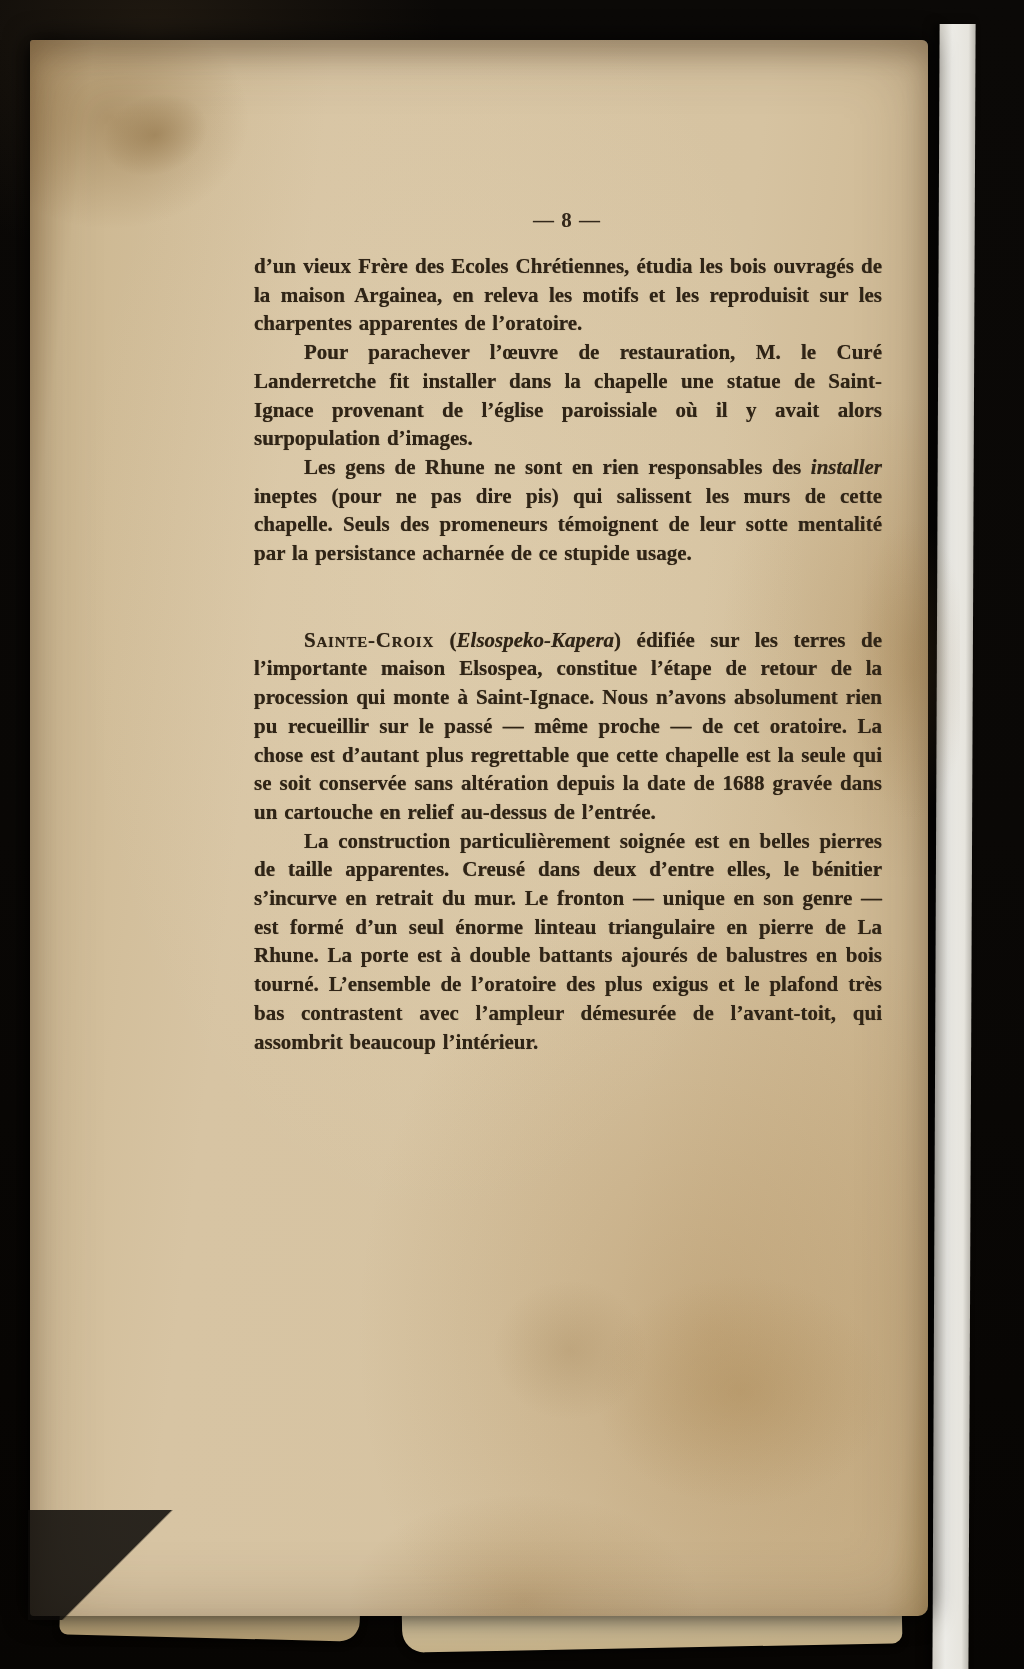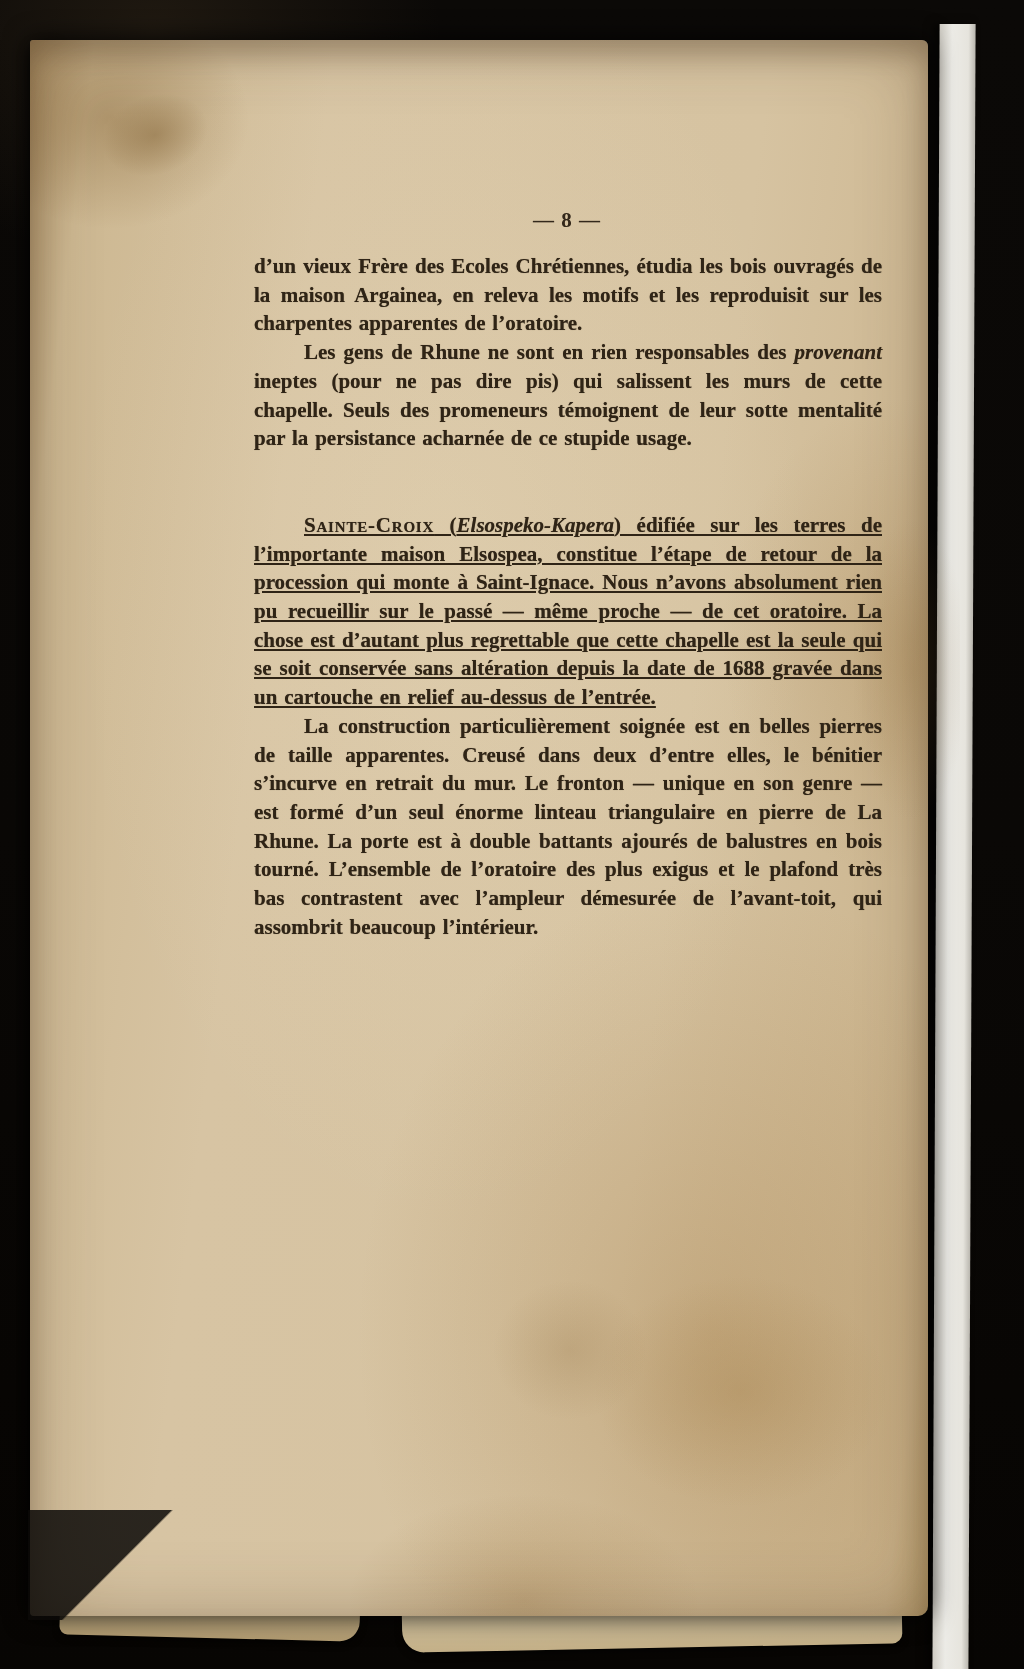--- a/index.html
+++ b/index.html
@@ -135,21 +135,21 @@
     color: #2f2416;
     font-size: 21px;
     font-weight: 700;
     line-height: 28.7px;
     text-align: justify;
     word-spacing: 1.6px;
     text-shadow: 0 0 0.7px rgba(47,36,22,0.65);
   }
   .text-block p { margin: 0; }
   .text-block p.indent { text-indent: 50px; }
-  .text-block p.spaced { margin-top: 58px; text-decoration: underline; }
+  .text-block p.spaced { margin-top: 58px; }
   .text-block span.italic { font-style: italic; }
   .text-block span.smallcaps { font-variant: small-caps; letter-spacing: 0.8px; }
 </style>
 </head>
 <body>
 
 <div class="scene">
 
   <div class="stack-edge"></div>
 
@@ -162,19 +162,20 @@
     <div class="stain stain-topleft"></div>
     <div class="stain stain-bottomright"></div>
     <div class="stain stain-right-mid"></div>
     <div class="stain stain-center"></div>
     <div class="corner-tear"></div>
 
     <div class="page-number">— 8 —</div>
 
     <div class="text-block">
         <p class=""><span>d’un vieux Frère des Ecoles Chrétiennes, étudia les bois ouvragés de la maison Argainea, en releva les motifs et les reproduisit sur les charpentes apparentes de l’oratoire.</span></p>
-        <p class="indent"><span>Les gens de Rhune ne sont en rien responsables des </span><span class="italic">provenant</span><span> ineptes (pour ne pas dire pis) qui salissent les murs de cette chapelle. Seuls des promeneurs témoignent de leur sotte mentalité par la persistance acharnée de ce stupide usage.</span></p>
+        <p class="indent"><span>Pour parachever l’œuvre de restauration, M. le Curé Landerretche fit installer dans la chapelle une statue de Saint-Ignace provenant de l’église paroissiale où il y avait alors surpopulation d’images.</span></p>
+        <p class="indent"><span>Les gens de Rhune ne sont en rien responsables des </span><span class="italic">installer</span><span> ineptes (pour ne pas dire pis) qui salissent les murs de cette chapelle. Seuls des promeneurs témoignent de leur sotte mentalité par la persistance acharnée de ce stupide usage.</span></p>
         <p class="indent spaced"><span class="smallcaps">Sainte-Croix</span><span> (</span><span class="italic">Elsospeko-Kapera</span><span>) édifiée sur les terres de l’importante maison Elsospea, constitue l’étape de retour de la procession qui monte à Saint-Ignace. Nous n’avons absolument rien pu recueillir sur le passé — même proche — de cet oratoire. La chose est d’autant plus regrettable que cette chapelle est la seule qui se soit conservée sans altération depuis la date de 1688 gravée dans un cartouche en relief au-dessus de l’entrée.</span></p>
         <p class="indent"><span>La construction particulièrement soignée est en belles pierres de taille apparentes. Creusé dans deux d’entre elles, le bénitier s’incurve en retrait du mur. Le fronton — unique en son genre — est formé d’un seul énorme linteau triangulaire en pierre de La Rhune. La porte est à double battants ajourés de balustres en bois tourné. L’ensemble de l’oratoire des plus exigus et le plafond très bas contrastent avec l’ampleur démesurée de l’avant-toit, qui assombrit beaucoup l’intérieur.</span></p>
       </div>
   </div>
 
 </div>
 
 </body></html>

